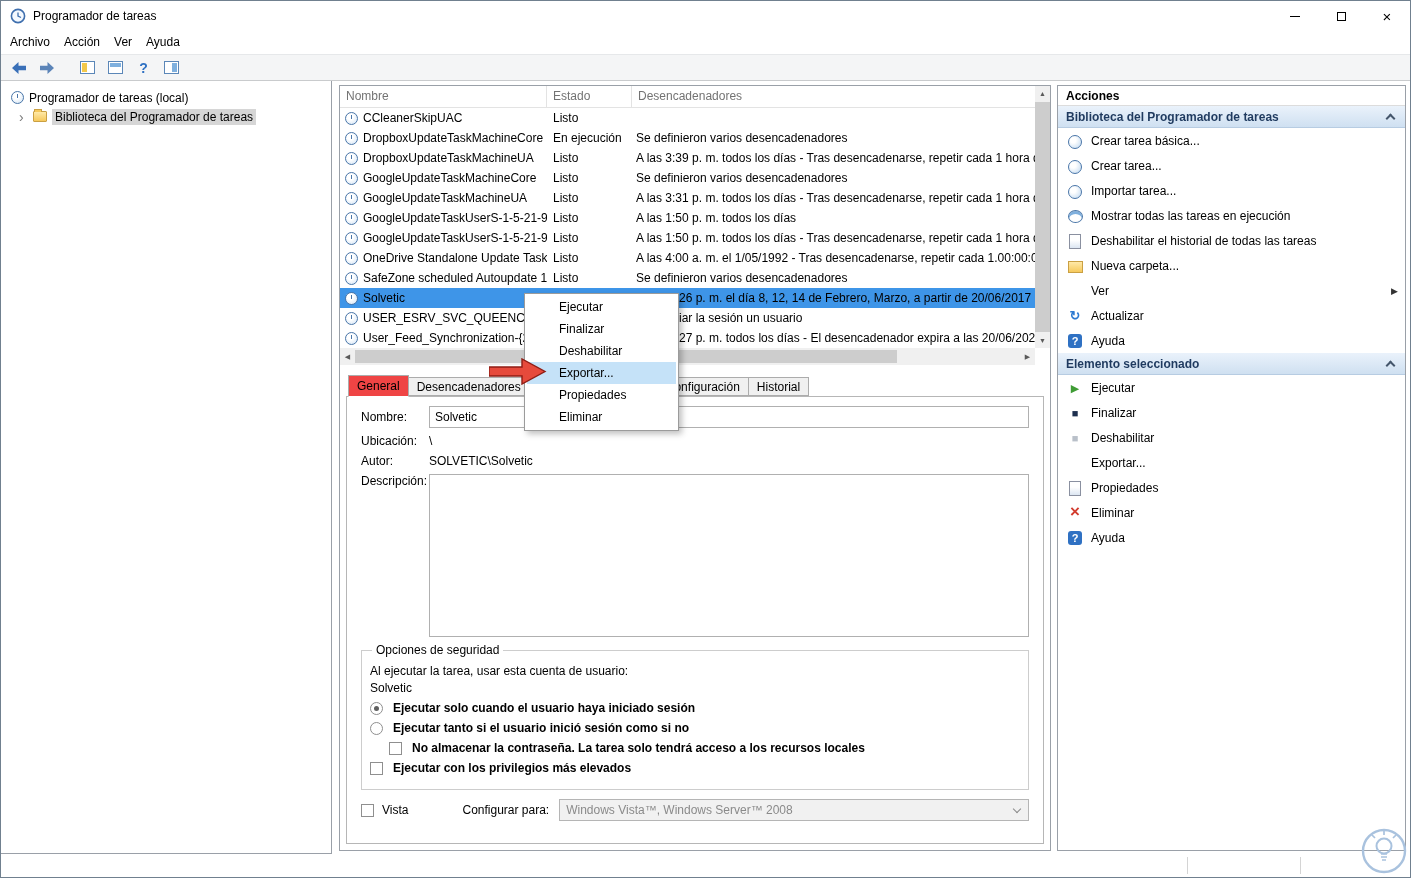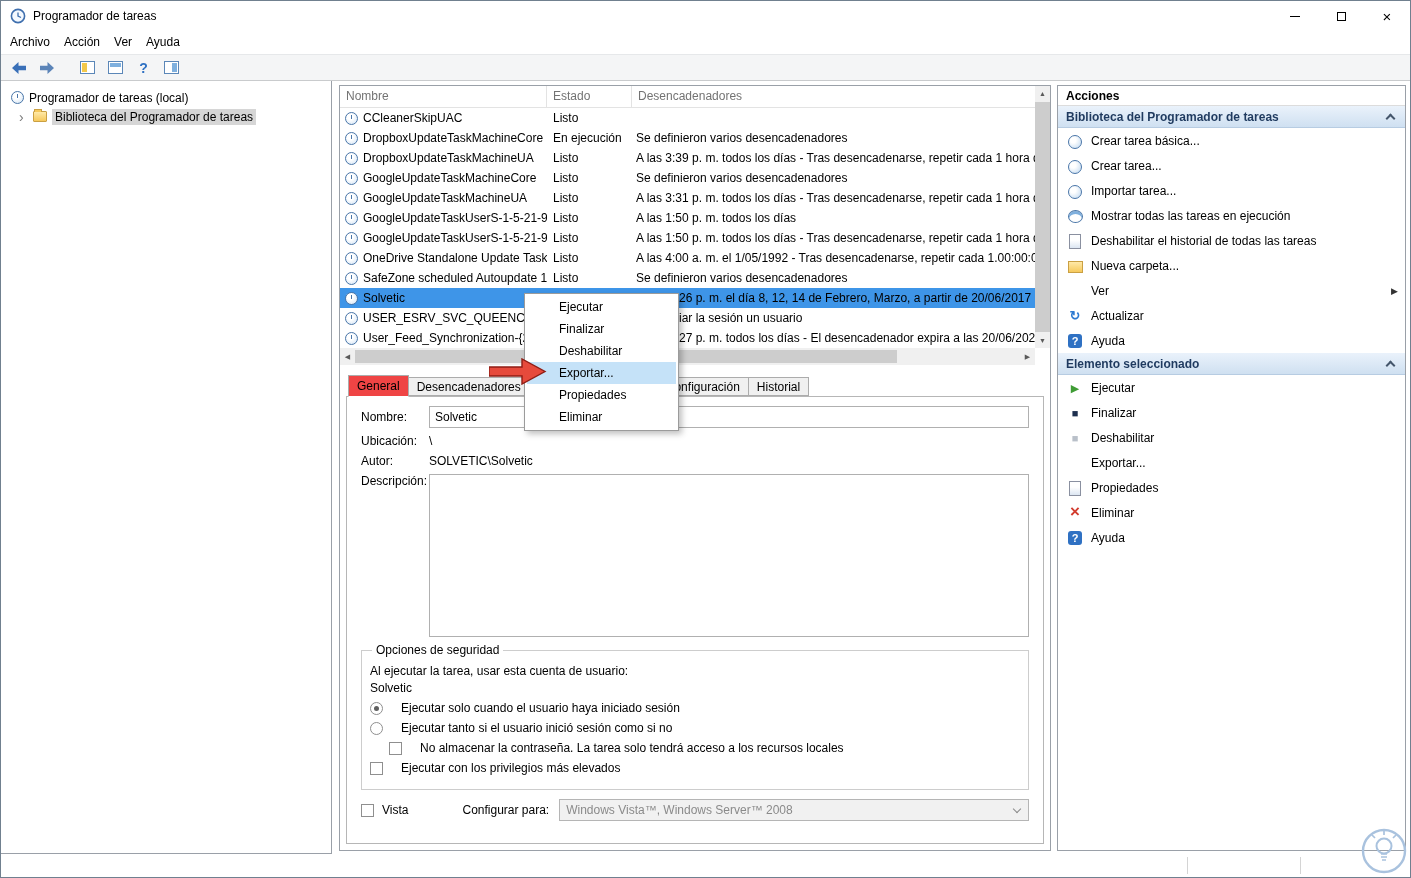--- a/index.html
+++ b/index.html
@@ -95,21 +95,21 @@
   .frow.top { align-items:flex-start; }
   .flabel { width:68px; flex:none; }
   .finput { flex:1; height:22px; border:1px solid #b0b0b0; padding:0 5px; background:#fff;
     font:inherit; color:#000; }
   .ftextarea { flex:1; height:163px; border:1px solid #b0b0b0; background:#fff; }
 
   fieldset.secbox { border:1px solid #cdcdcd; padding:4px 10px 8px 8px; margin-top:4px; }
   fieldset.secbox legend { padding:0 4px; margin-left:2px; }
   .sec-line { margin:3px 0 2px 0; }
   .sec-value { margin:3px 0 4px 0; }
-  .ctl-row { display:flex; align-items:center; gap:18px; margin:6px 0; }
+  .ctl-row { display:flex; align-items:center; gap:10px; margin:6px 0;font-weight:bold; }
   .ctl-row.indent { margin-left:19px; }
   .radio { width:13px; height:13px; border:1px solid #8f8f8f; border-radius:50%; background:#fff;
     position:relative; flex:none; }
   .radio.on::after { content:""; position:absolute; inset:3px; border-radius:50%; background:#5f5f5f; }
   .checkbox { width:13px; height:13px; border:1px solid #8f8f8f; background:#fff; flex:none; }
 
   .cfg-row { display:flex; align-items:center; margin-top:9px; }
   .cfg-row .checkbox { margin-right:8px; }
   .cfg-for { margin-left:54px; margin-right:10px; }
   .cfg-select { flex:1; height:22px; background:#f1f1f1; border:1px solid #b5b5b5; color:#8a8a8a;

